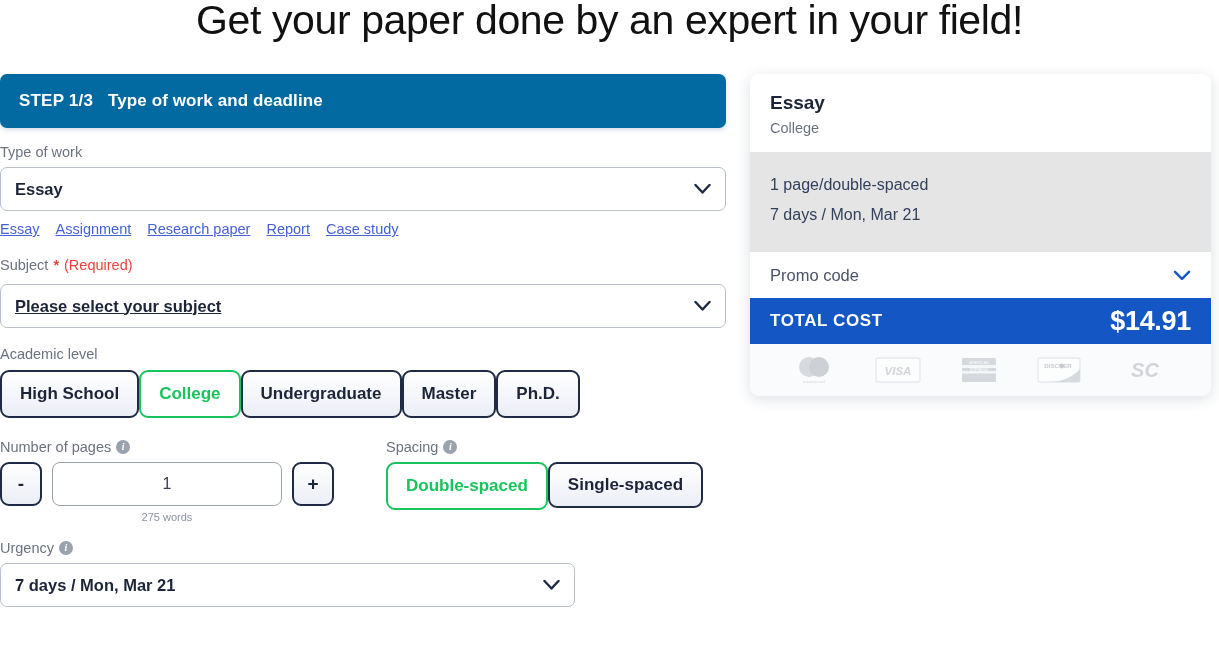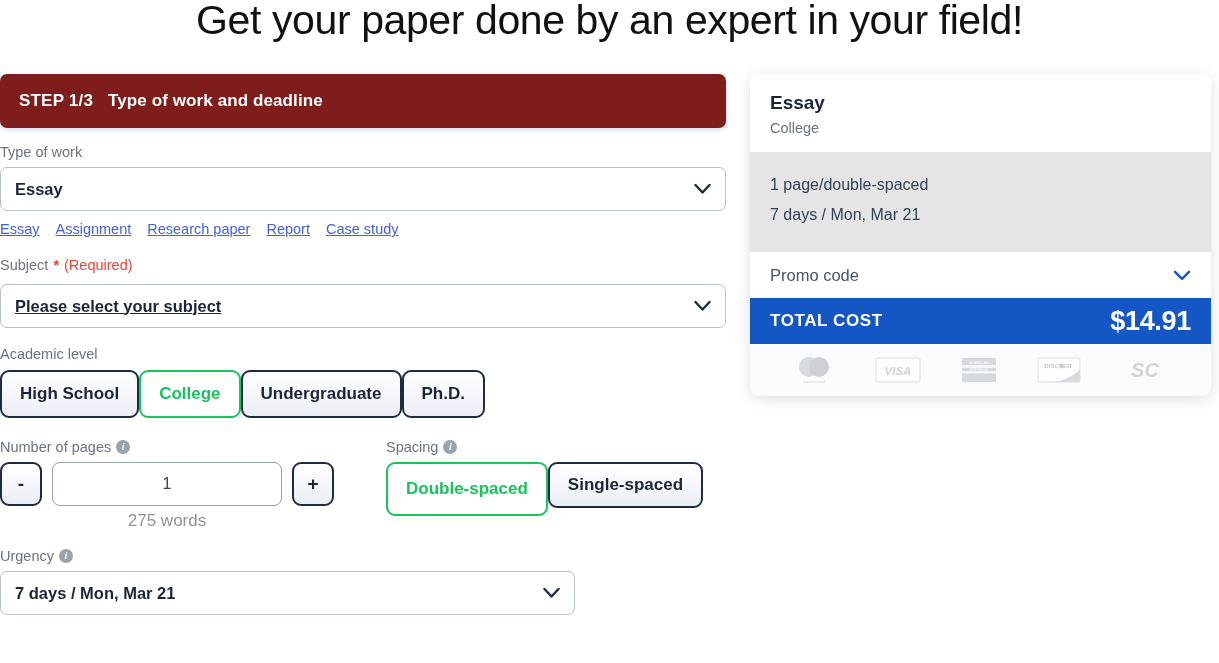--- a/index.html
+++ b/index.html
@@ -39,21 +39,21 @@
   
   .left-col {
     position: absolute;
     left: 0;
     top: 74px;
     width: 726px;
   }
 
   .step-bar {
     height: 54px;
-    background: #7f1d1d;
+    background: #0369a1;
     border-radius: 7px;
     display: flex;
     align-items: center;
     padding-left: 19px;
     color: #ffffff;
     box-shadow: 0 2px 5px rgba(20,60,130,0.18);
   }
   .step-bar .step-num {
     font-size: 17px;
     font-weight: bold;
@@ -170,21 +170,21 @@
     height: 44px;
     border: 1px solid #9aa2ae;
     border-radius: 8px;
     background: #ffffff;
     text-align: center;
     font-size: 16px;
     color: #3b4252;
     font-family: "Liberation Sans", sans-serif;
   }
   .words-note {
-    font-size: 17px;
+    font-size: 11px;
     color: #8b93a1;
     text-align: center;
     width: 230px;
     margin-left: 52px;
     margin-top: 5px;
   }
 
   
   .summary-card {
     position: absolute;
@@ -292,20 +292,21 @@
         </span>
       </div>
     </div>
 
     <div style="margin-top:18px;">
       <div class="field-label">Academic level</div>
       <div class="pill-row" style="margin-top:8px;">
         <div class="pill">High School</div>
         <div class="pill selected">College</div>
         <div class="pill">Undergraduate</div>
+        <div class="pill">Master</div>
         <div class="pill">Ph.D.</div>
       </div>
     </div>
 
     <div style="margin-top:21px; display:flex; gap:52px;">
 
       <div>
         <div class="field-label">
           <span>Number of pages</span>
           <span class="info-icon">i</span>
@@ -317,21 +318,21 @@
         </div>
         <div class="words-note">275 words</div>
       </div>
 
       <div>
         <div class="field-label">
           <span>Spacing</span>
           <span class="info-icon">i</span>
         </div>
         <div class="pill-row" style="margin-top:7px;">
-          <div class="pill selected" style="height:54px;">Double-spaced</div>
+          <div class="pill selected" style="height:48px;">Double-spaced</div>
           <div class="pill" style="height:46px;">Single-spaced</div>
         </div>
       </div>
 
     </div>
 
     <div style="margin-top:17px; width:575px;">
       <div class="field-label">
         <span>Urgency</span>
         <span class="info-icon">i</span>

